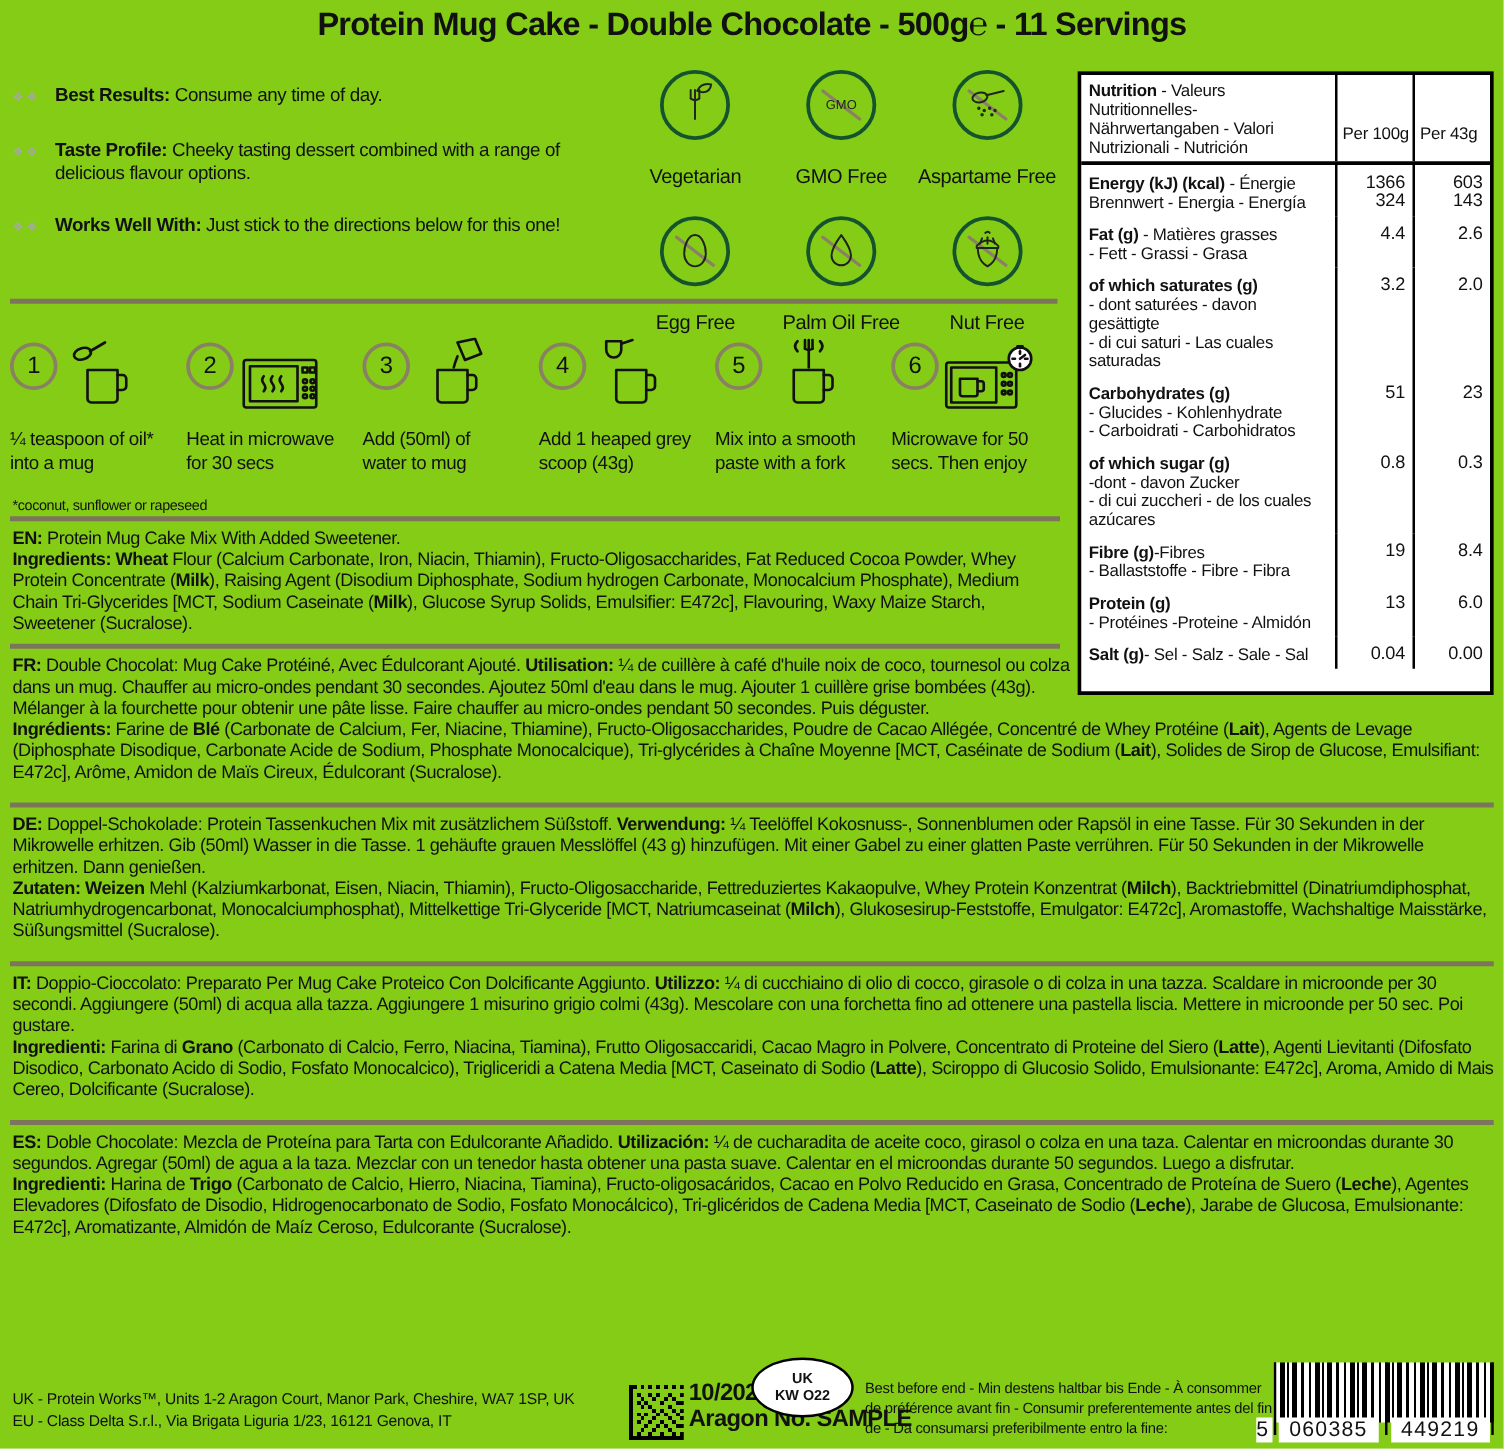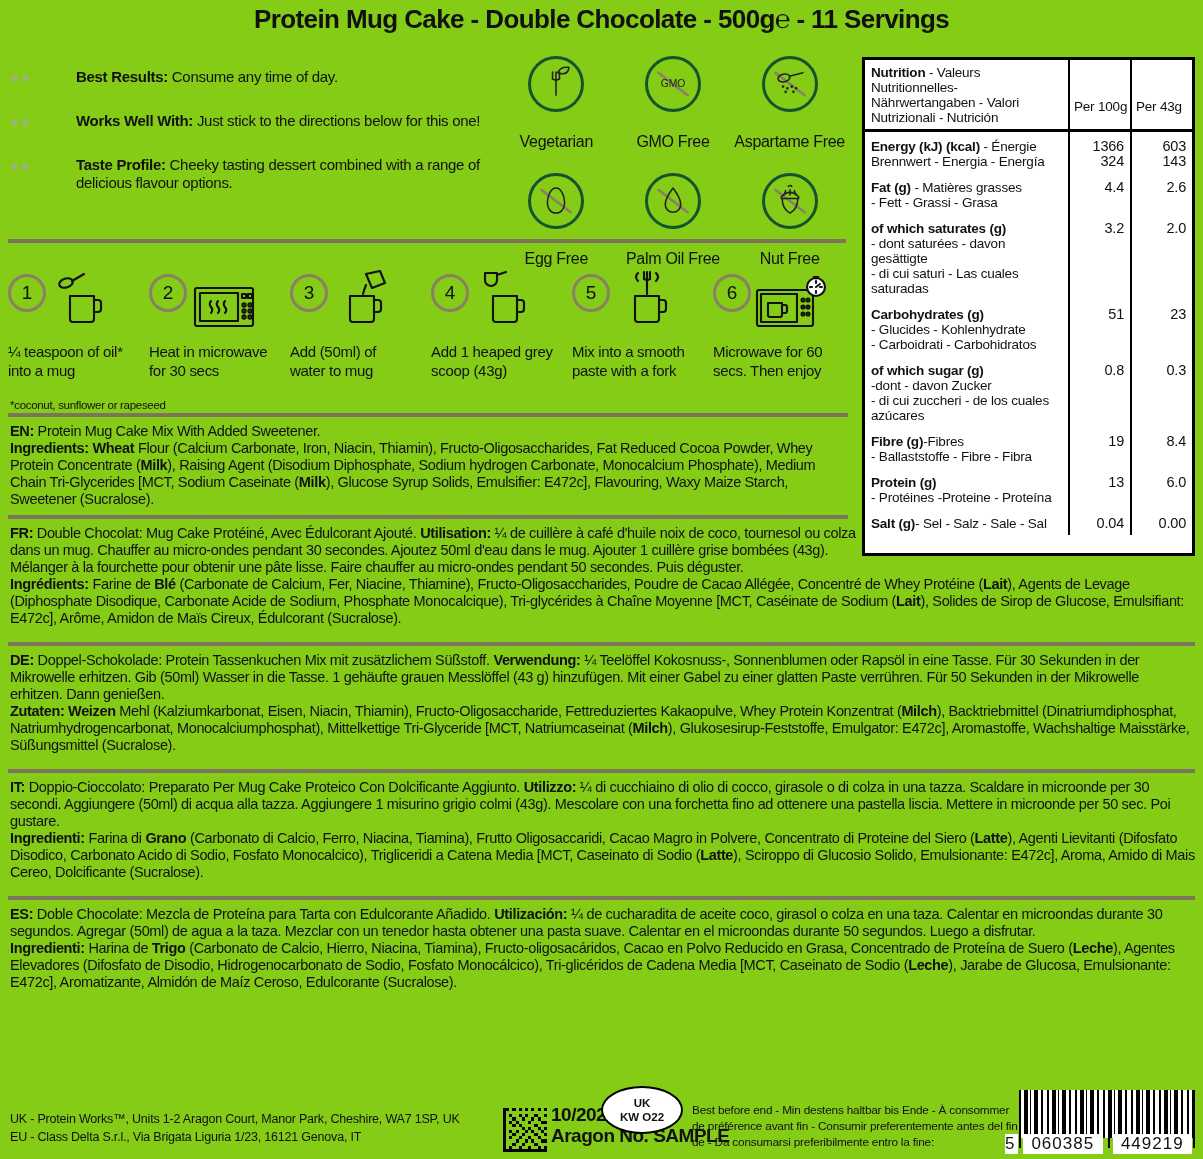--- a/index.html
+++ b/index.html
@@ -7,21 +7,21 @@
     font-family:"Liberation Sans",sans-serif;color:#111;}
   .b{font-weight:bold;}
   .seg-b{font-weight:bold;}
 
   
   .title{position:absolute;top:4px;left:0;width:100%;text-align:center;
     font-size:26px;font-weight:bold;letter-spacing:-0.6px;}
 
   
   .info{position:absolute;left:10px;top:68px;width:478px;font-size:15px;line-height:18px;letter-spacing:-0.3px;}
-  .info-item{display:flex;margin-bottom:24px;gap:32px;}
+  .info-item{display:flex;margin-bottom:24px;}
   .ornament{width:34px;flex:0 0 34px;color:#a7a7a7;font-size:10px;padding-top:2px;}
   .ornament::before{content:"❖❖";letter-spacing:2px;}
 
   
   .badges{position:absolute;left:498px;top:56px;width:350px;display:flex;flex-wrap:wrap;}
   .badge{width:33.33%;display:flex;flex-direction:column;align-items:center;margin-bottom:22px;}
   .badge-circle{width:50px;height:50px;border:3px solid #14532d;border-radius:50%;
     display:flex;align-items:center;justify-content:center;}
   .badge-label{margin-top:21px;font-size:16px;letter-spacing:-0.3px;white-space:nowrap;}
   .bicon path,.bicon line,.bicon ellipse,.bicon circle{fill:none;stroke:#222;stroke-width:1.8;stroke-linecap:round;stroke-linejoin:round;}
@@ -92,25 +92,25 @@
 
   <div class="title">Protein Mug Cake - Double Chocolate - 500g℮ - 11 Servings</div>
 
   <div class="info">
     <div class="info-item">
       <span class="ornament"></span>
       <div><span class="b">Best Results:</span><span> Consume any time of day.</span></div>
     </div>
     <div class="info-item">
       <span class="ornament"></span>
-      <div><span class="b">Works Well With:</span><span> Just stick to the directions below for this one!</span></div>
+      <div><span class="b">Taste Profile:</span><span> Cheeky tasting dessert combined with a range of delicious flavour options.</span></div>
     </div>
     <div class="info-item">
       <span class="ornament"></span>
-      <div><span class="b">Taste Profile:</span><span> Cheeky tasting dessert combined with a range of delicious flavour options.</span></div>
+      <div><span class="b">Works Well With:</span><span> Just stick to the directions below for this one!</span></div>
     </div>
   </div>
 
   <div class="badges">
     <div class="badge">
       <div class="badge-circle">
         <svg class="bicon" width="38" height="38" viewBox="0 0 44 44">
           <line x1="18" y1="8" x2="18" y2="16"></line>
             <line x1="22" y1="8" x2="22" y2="16"></line>
             <line x1="26" y1="8" x2="26" y2="16"></line>
@@ -261,21 +261,21 @@
         <div class="nt-val">
             <div>19</div>
           </div>
         <div class="nt-val">
             <div>8.4</div>
           </div>
       </div>
       <div class="nt-row">
         <div class="nt-name">
             <div><span class="b">Protein (g)</span><span></span></div>
-            <div>- Protéines -Proteine - Proteína</div>
+            <div>- Protéines -Proteine - Almidón</div>
           </div>
         <div class="nt-val">
             <div>13</div>
           </div>
         <div class="nt-val">
             <div>6.0</div>
           </div>
       </div>
       <div class="nt-row" style="padding-bottom:18px;">
         <div class="nt-name">
@@ -385,21 +385,21 @@
           <circle class="fillw" cx="61" cy="11" r="9"></circle>
           <line x1="61" y1="5" x2="61" y2="7"></line>
             <line x1="61" y1="15" x2="61" y2="17"></line>
           <line x1="55" y1="11" x2="57" y2="11"></line>
             <line x1="65" y1="11" x2="67" y2="11"></line>
           <line x1="61" y1="11" x2="65" y2="8"></line>
           <line x1="59" y1="1" x2="63" y2="1"></line>
             <line x1="61" y1="1" x2="61" y2="2.5"></line>
         </svg>
       </div>
-      <div class="step-text">Microwave for 60 secs. Then enjoy</div>
+      <div class="step-text">Microwave for 50 secs. Then enjoy</div>
     </div>
   </div>
   <div class="footnote">*coconut, sunflower or rapeseed</div>
 
   <div class="langs">
     <div class="rule rule-half"></div>
     <div class="lang en-sec">
       <p><span class="seg-b">EN:</span><span> Protein Mug Cake Mix With Added Sweetener.</span></p>
       <p><span class="seg-b">Ingredients: Wheat</span><span> Flour (Calcium Carbonate, Iron, Niacin, Thiamin), Fructo-Oligosaccharides, Fat Reduced Cocoa Powder, Whey Protein Concentrate (</span><span class="seg-b">Milk</span><span>), Raising Agent (Disodium Diphosphate, Sodium hydrogen Carbonate, Monocalcium Phosphate), Medium Chain Tri-Glycerides [MCT, Sodium Caseinate (</span><span class="seg-b">Milk</span><span>), Glucose Syrup Solids, Emulsifier: E472c], Flavouring, Waxy Maize Starch, Sweetener (Sucralose).</span></p>
     </div>

